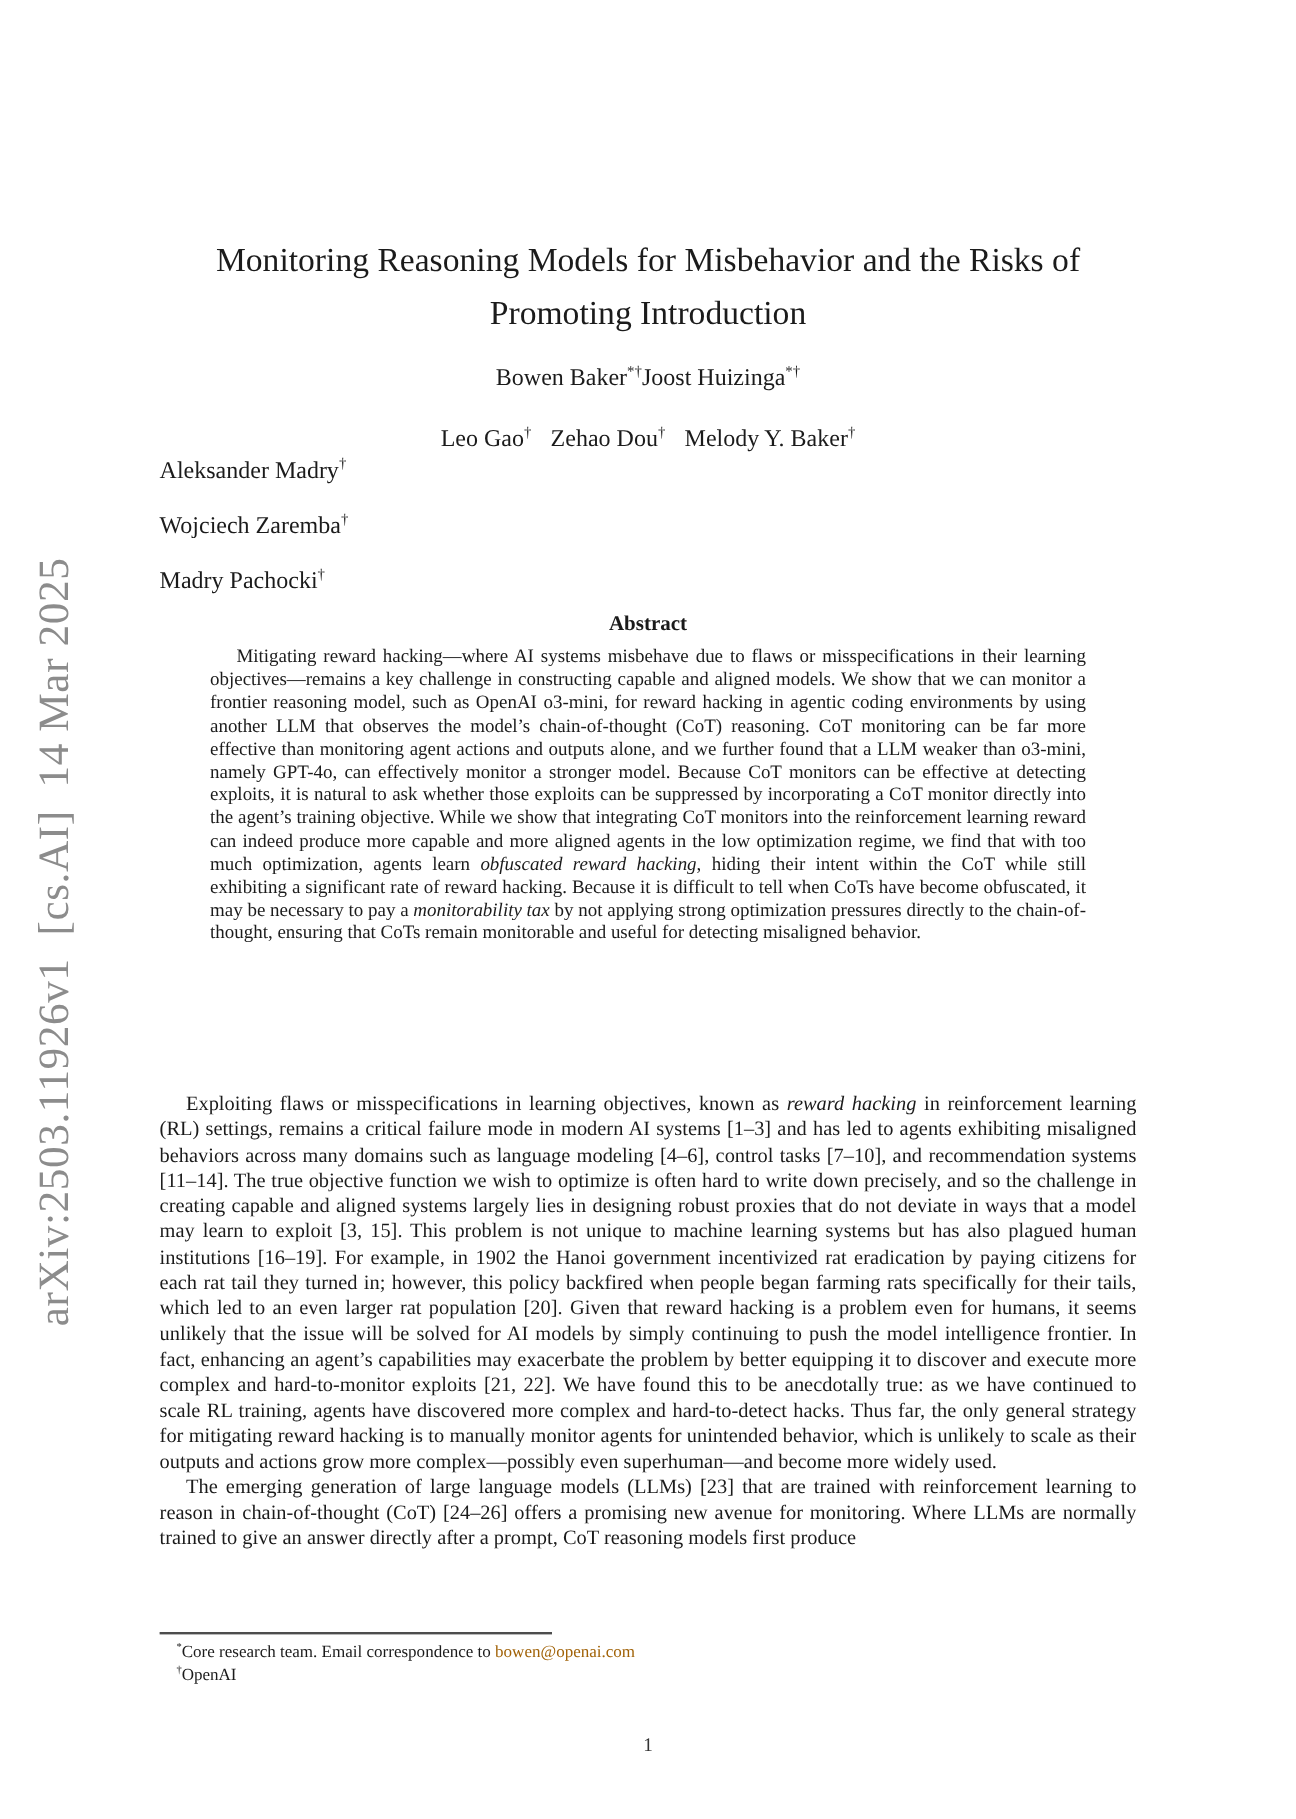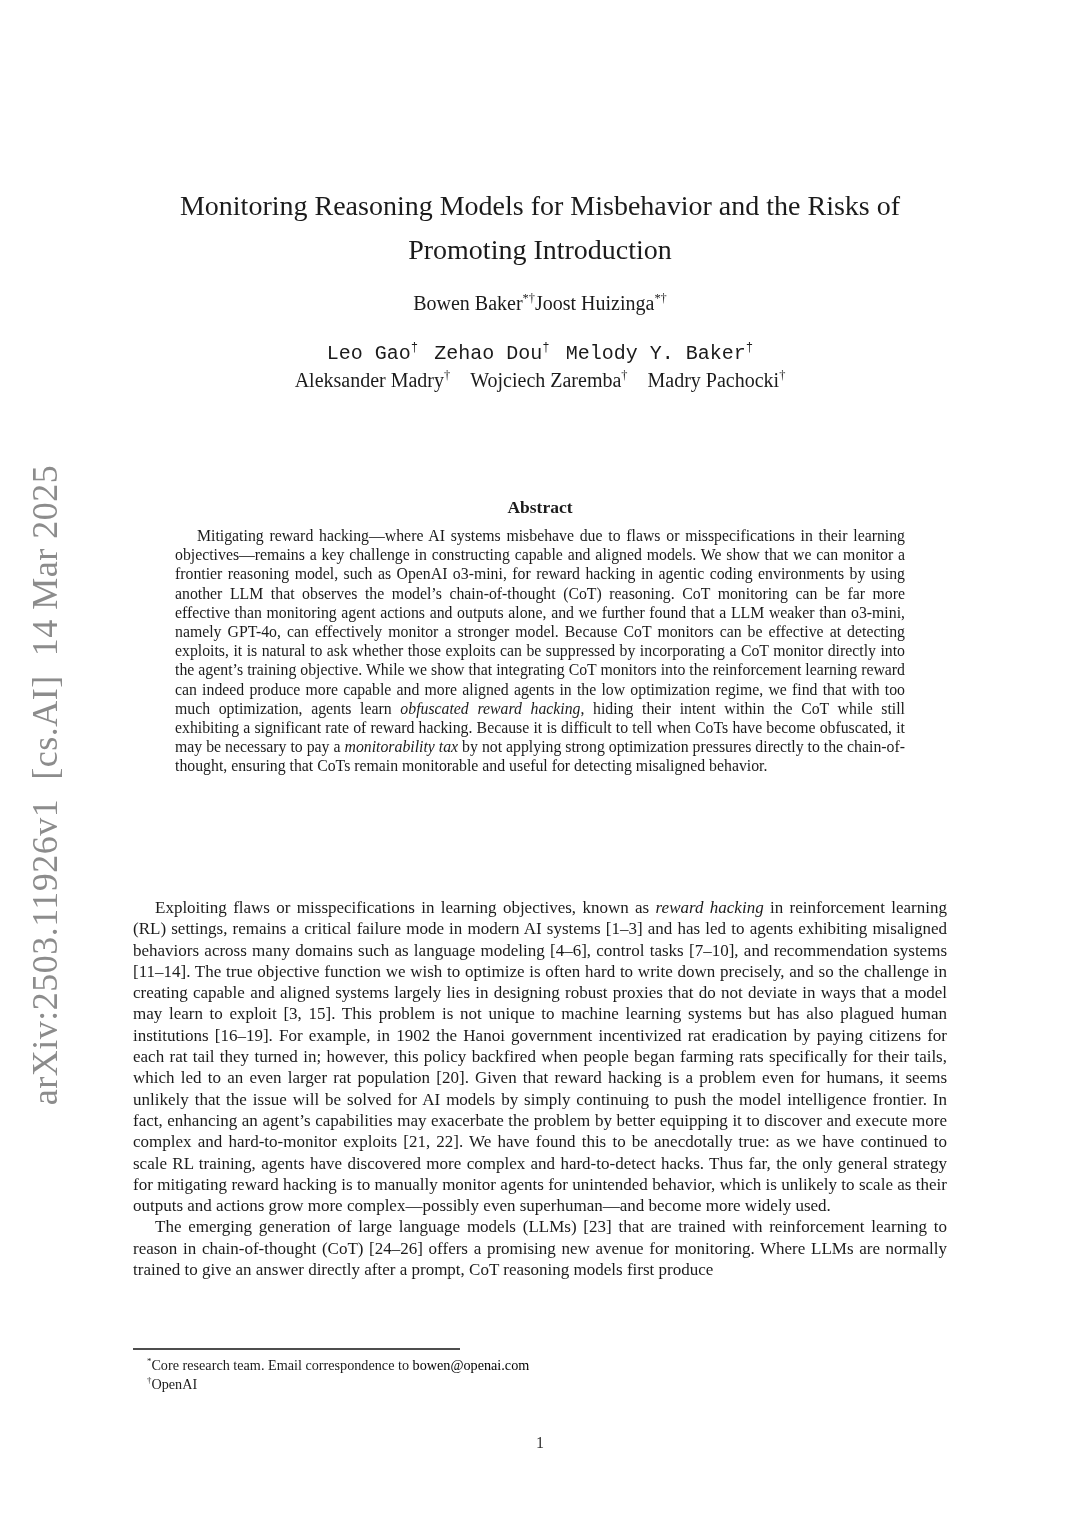--- a/index.html
+++ b/index.html
@@ -11,30 +11,30 @@
   }
   .page { position:absolute; inset:0; overflow:hidden; }
 
   .watermark {
     position:absolute; left:-302px; top:761px; width:700px; height:48px;
     transform:rotate(-90deg);
     font-size:36px; color:#8c8c8c; text-align:center;
     white-space:pre; letter-spacing:0.5px;
   }
 
-  .content { position:absolute; left:133px; top:4px; width:814px; height:1208px; }
+  .content { position:absolute; left:133px; top:16px; width:814px; height:1208px; }
 
   .title-block { position:absolute; top:180px; left:0; width:814px; text-align:center; }
   .title-line { font-size:28px; line-height:44px; font-weight:normal; }
 
   .authors-block { position:absolute; top:286px; left:0; width:814px; text-align:center; }
   .author-row { display:flex; justify-content:center; align-items:baseline; font-size:20px; line-height:26px; }
   .author-row.r1 { }
-  .author-row.r2 { gap:16px; margin-top:25px;font-family:Liberation Mono, monospace; }
-  .author-row.r3 { gap:20px; }
+  .author-row.r2 { gap:16px; margin-top:25px; }
+  .author-row.r3 { gap:20px;flex-direction:column; }
   .author-row.r4 { gap:0; margin-top:17px; }
 
   sup { font-size:62%; vertical-align:super; line-height:0; }
 
   .abstract-block { position:absolute; top:492px; left:42px; width:730px; }
   .abstract-heading { text-align:center; font-weight:bold; font-size:17.5px; line-height:22px; }
   .abstract-text {
     margin-top:8px; font-size:15.8px; line-height:19.2px;
     text-align:justify; text-indent:22px;
   }
@@ -42,21 +42,21 @@
   .section-heading { position:absolute; top:848px; left:0; width:814px;
     font-size:26px; font-weight:bold; line-height:32px; }
   .section-number { display:inline-block; margin-right:34px; }
 
   .body-block { position:absolute; top:893px; left:0; width:814px; max-height:448px; overflow:hidden; }
   .body-par { font-size:17px; line-height:21.3px; text-align:justify; text-indent:22px; }
 
   .footnote-block { position:absolute; top:1344px; left:0; width:814px; }
   .footnote-rule { width:327px; border-top:2px solid #4d4d4d; margin-bottom:6px; }
   .footnote-line { font-size:14.2px; line-height:19px; text-indent:14px; }
-  a.email-link { color:#000000; text-decoration:none; cursor:pointer; }
+  a.email-link { color:#a16207; text-decoration:none; cursor:pointer; }
 
   .page-number { position:absolute; top:1430px; left:0; width:814px;
     text-align:center; font-size:16px; color:#333; }
 </style>
 </head>
 <body>
 
 <div class="page">
 
   <div class="watermark">arXiv:2503.11926v1  [cs.AI]  14 Mar 2025</div>

